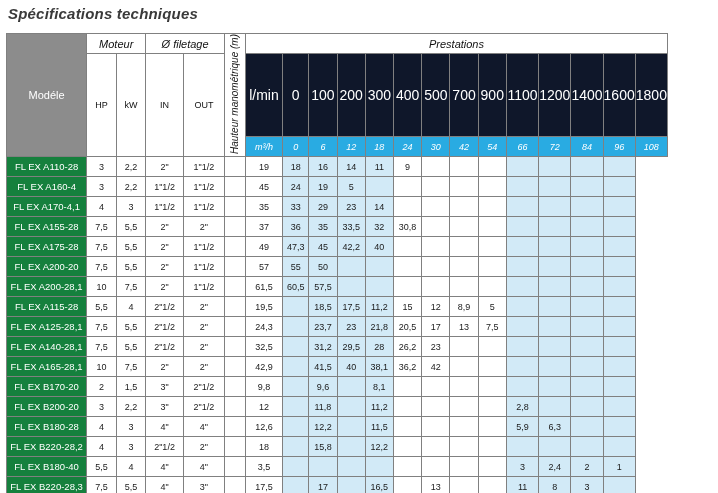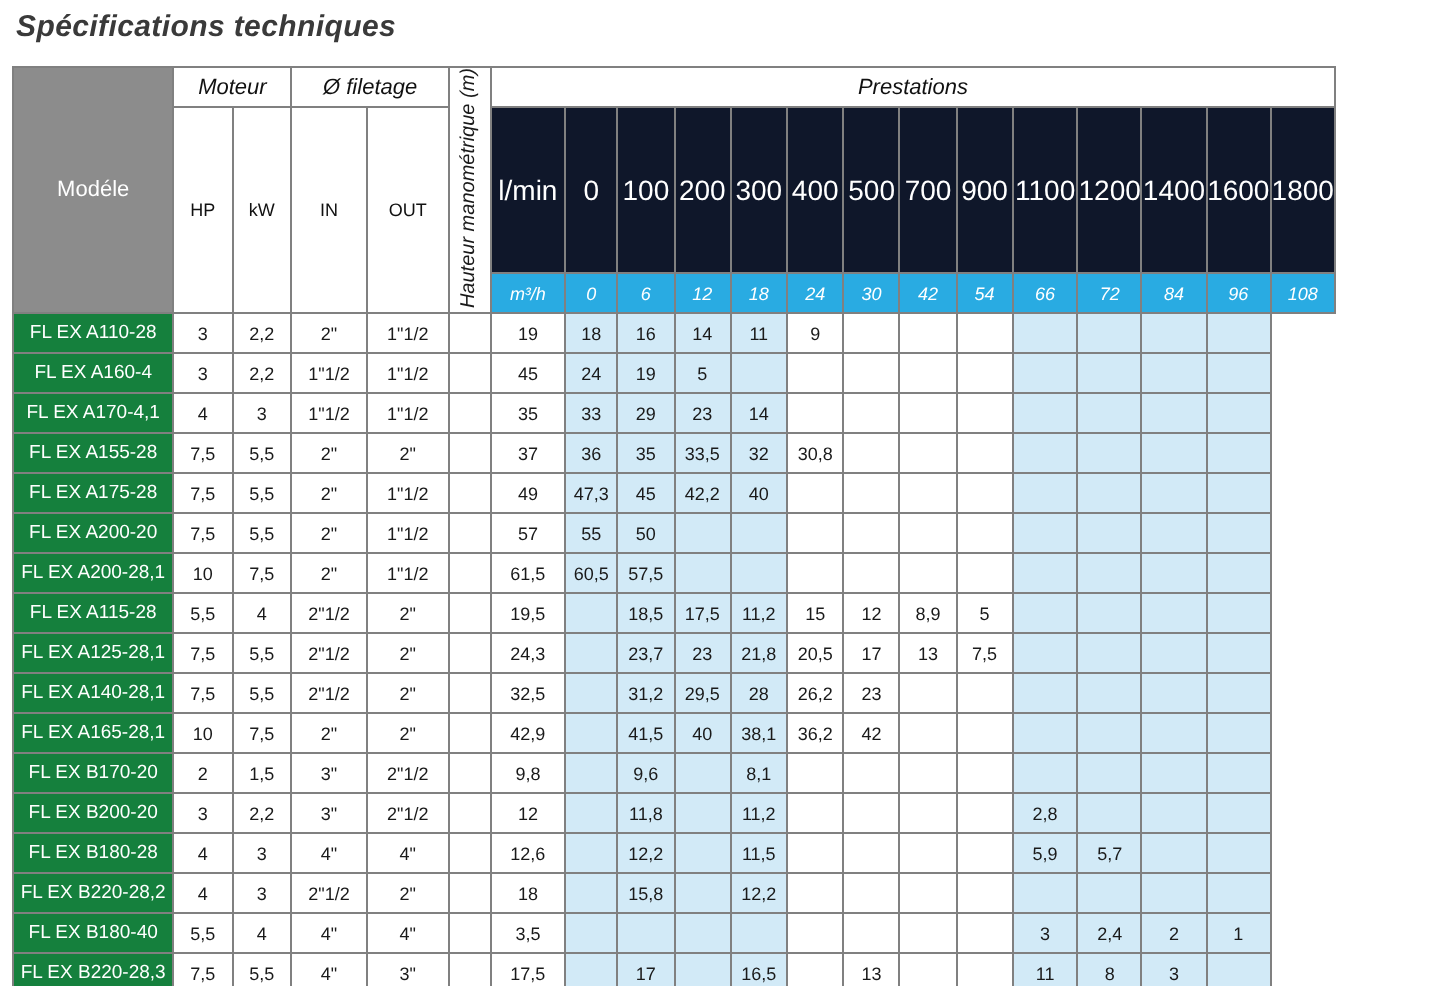--- a/index.html
+++ b/index.html
@@ -412,21 +412,21 @@
           <td class="cell-white">12,6</td>
           <td class="cell-blue"></td>
           <td class="cell-blue">12,2</td>
           <td class="cell-blue"></td>
           <td class="cell-blue">11,5</td>
           <td class="cell-white"></td>
           <td class="cell-white"></td>
           <td class="cell-white"></td>
           <td class="cell-white"></td>
           <td class="cell-blue">5,9</td>
-          <td class="cell-blue">5,7</td>
+          <td class="cell-blue">6,3</td>
           <td class="cell-blue"></td>
           <td class="cell-blue"></td>
         </tr>
         <tr>
           <td class="model">FL EX B220-28,2</td>
           <td class="cell-white">4</td>
           <td class="cell-white">3</td>
           <td class="cell-white">2"1/2</td>
           <td class="cell-white">2"</td>
           <td class="cell-white"></td>

